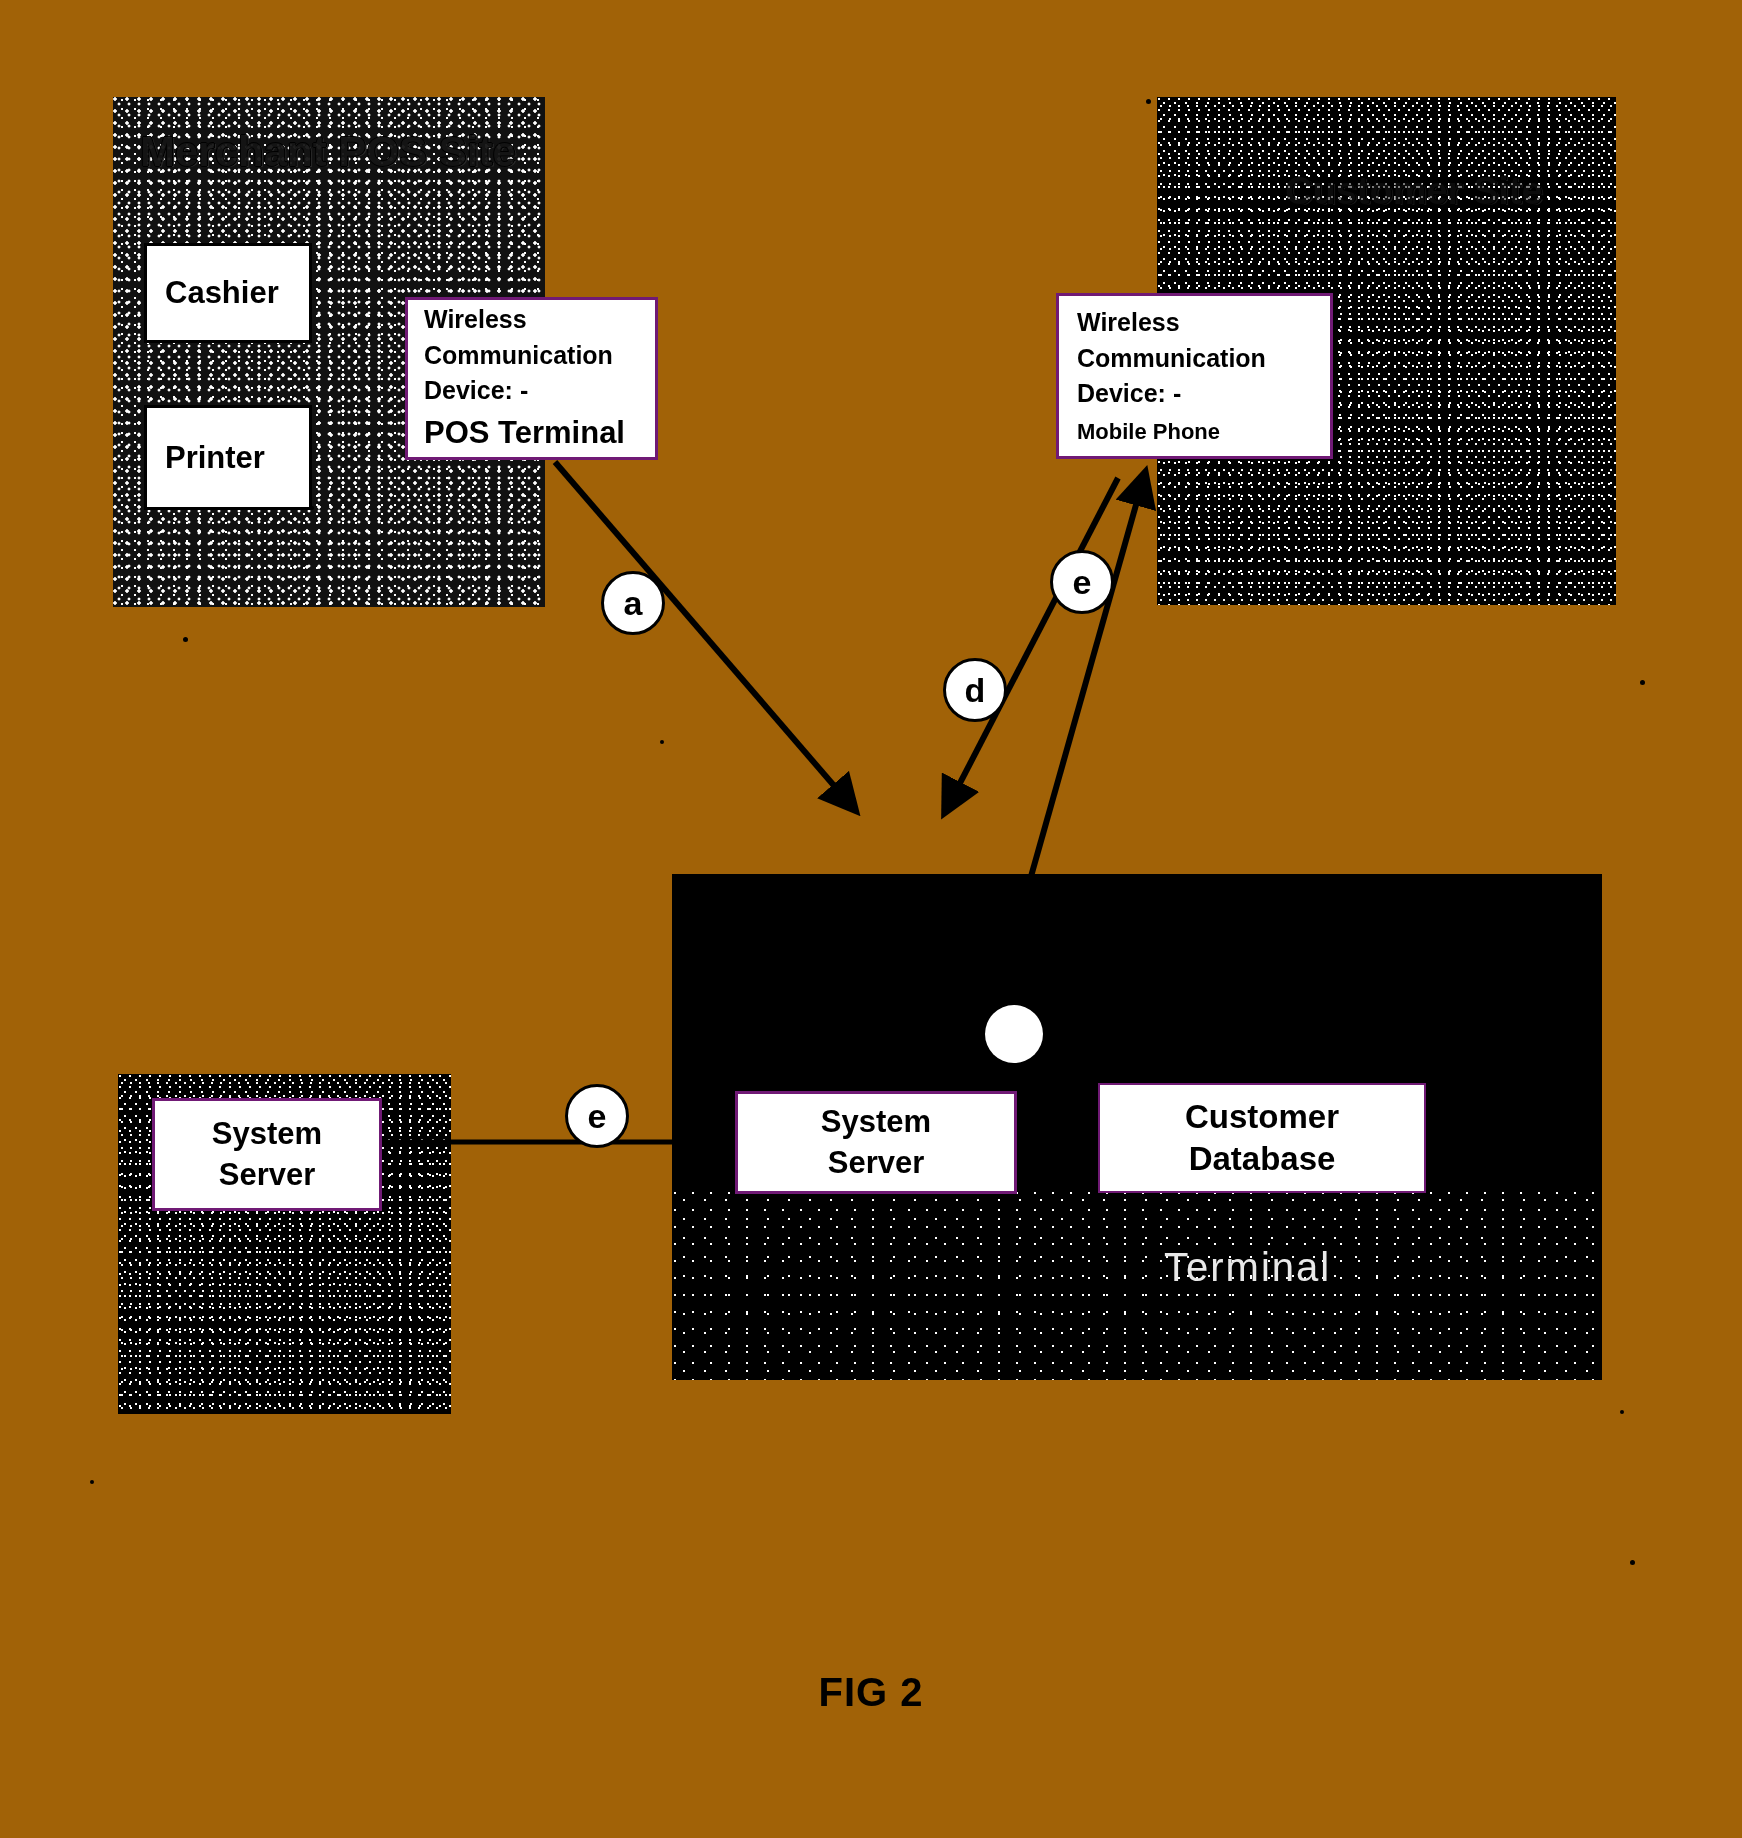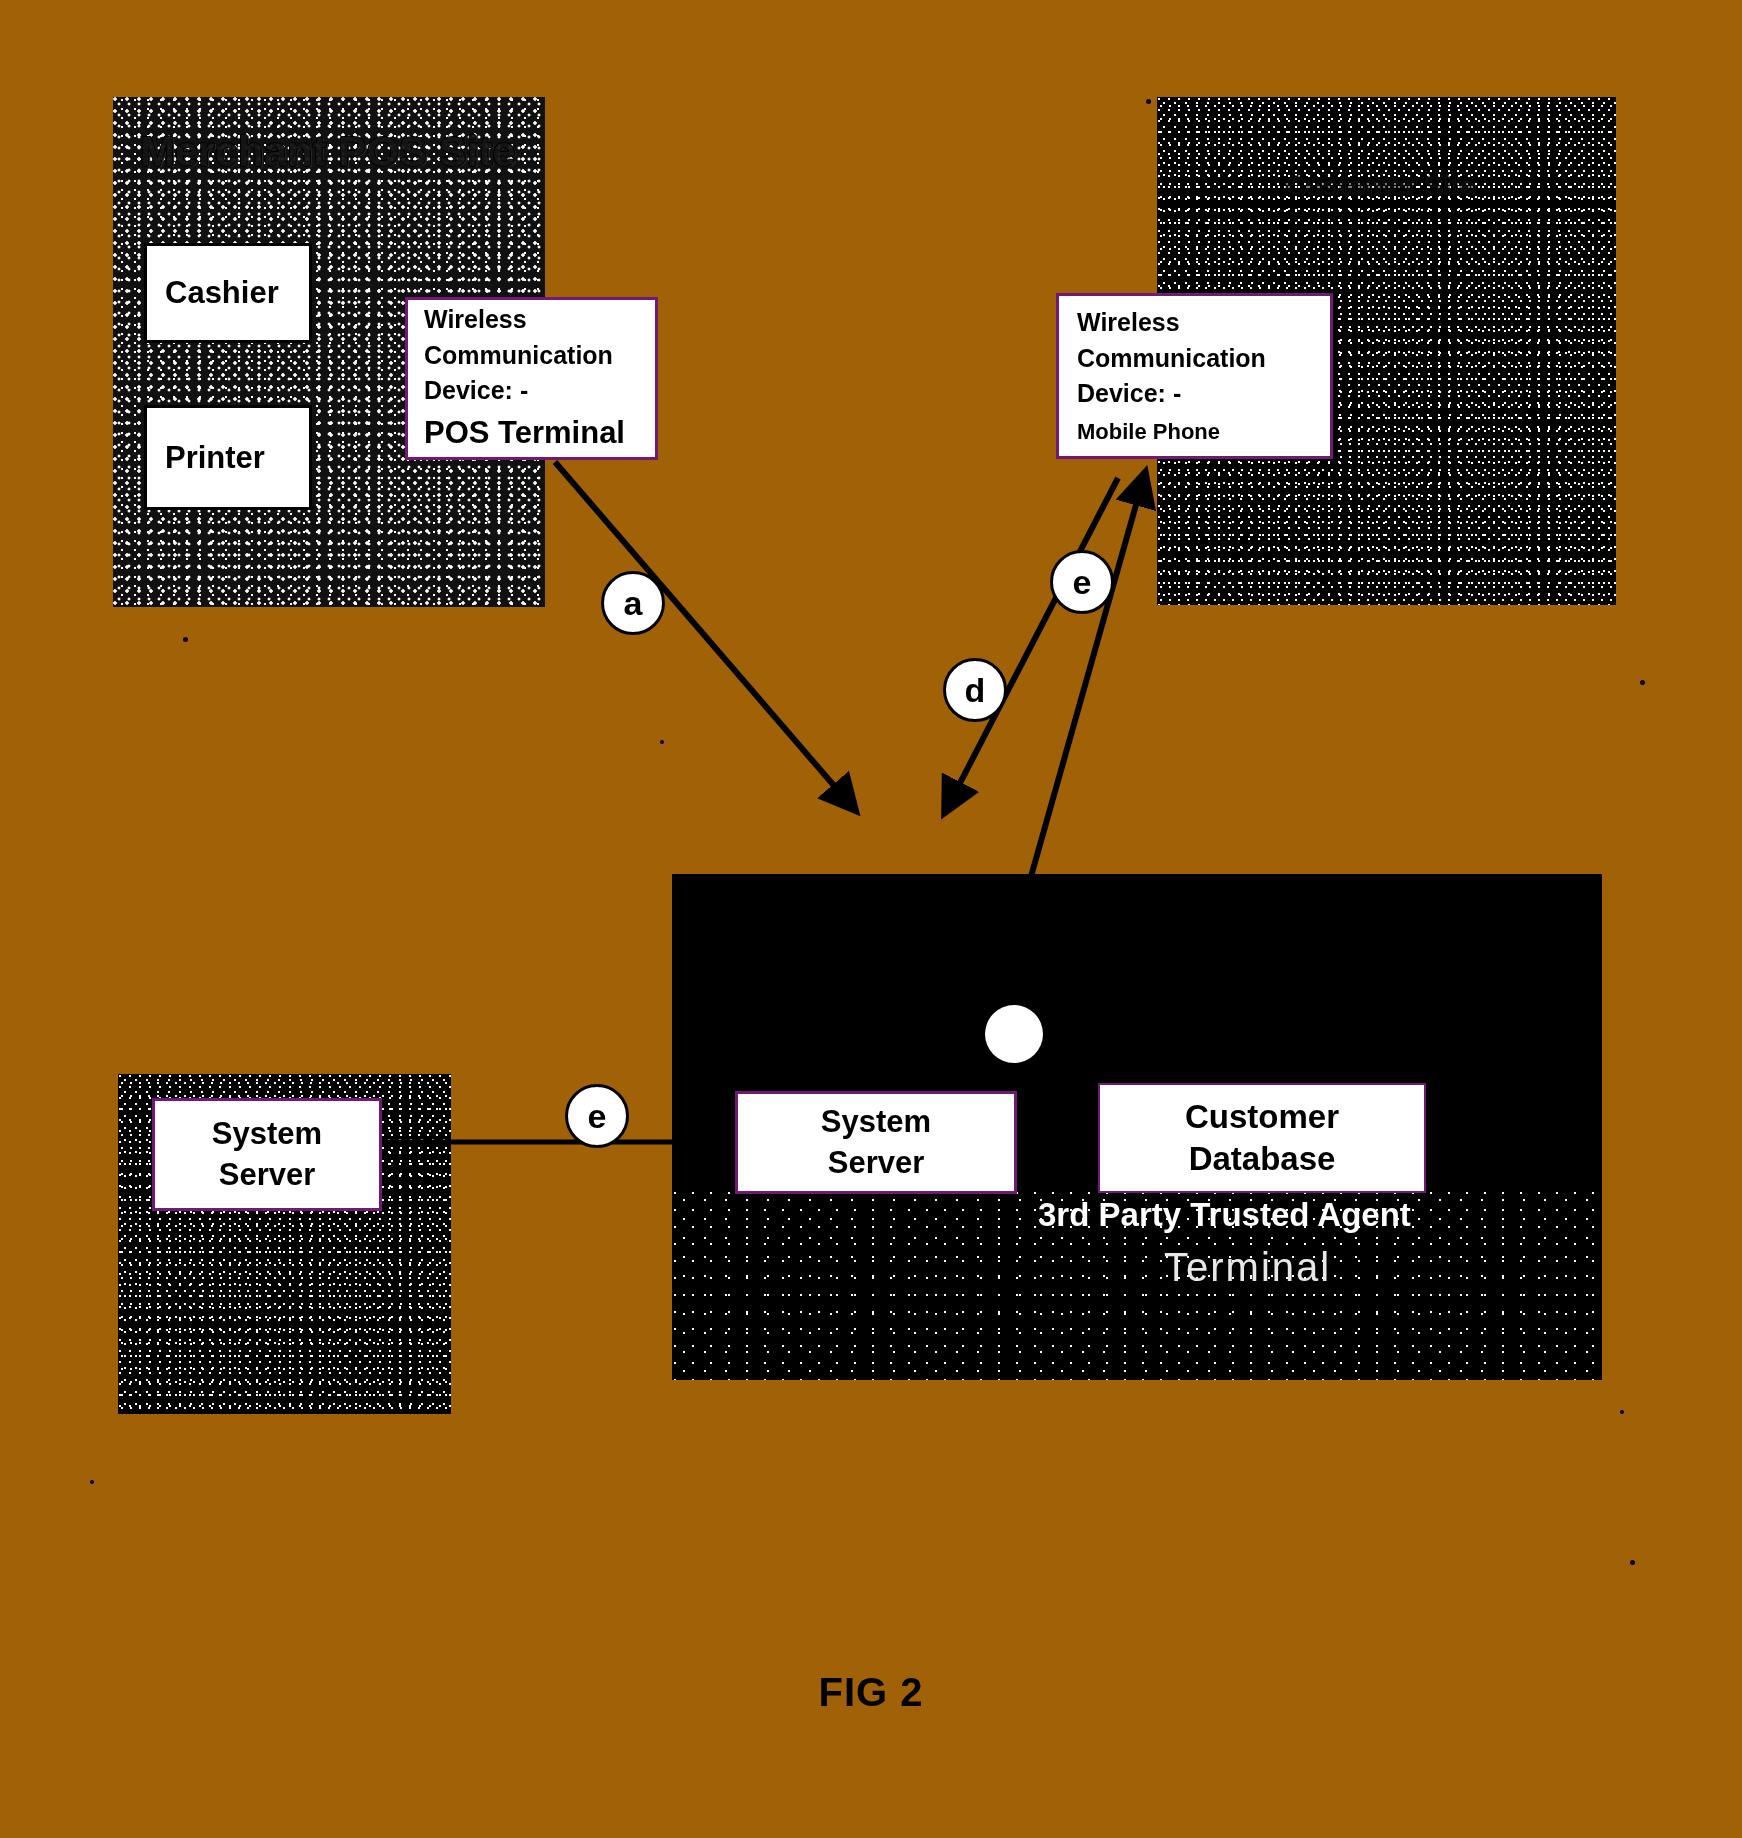--- a/index.html
+++ b/index.html
@@ -159,21 +159,21 @@
   <div class="node node-left plain" style="left:144px; top:405px; width:168px; height:105px; font-size:31px; padding-left:18px;">
     <span class="line">Printer</span>
   </div>
 
   <div class="node node-left plain" style="left:144px; top:243px; width:168px; height:100px; font-size:31px; padding-left:18px;">
     <span class="line">Cashier</span>
   </div>
 
   <div class="region dither-dark" style="left:1157px; top:97px; width:459px; height:508px;"></div>
 
-  <div class="region-title title-obscured" style="left:1285px; top:170px; font-size:28px; opacity:0.55;">Customer Site</div>
+  <div class="region-title title-obscured" style="left:1285px; top:170px; font-size:38px; opacity:0.55;">Customer Site</div>
 
   <div class="node node-left" style="left:405px; top:297px; width:253px; height:163px; font-size:25px; line-height:1.42; padding-left:16px;">
     <span class="line">Wireless</span>
     <span class="line">Communication</span>
     <span class="line">Device: -</span>
     <span class="line" style="font-size:31px; margin-top:2px;">POS Terminal</span>
   </div>
 
   <div class="node node-left" style="left:1056px; top:293px; width:277px; height:166px; font-size:25px; line-height:1.42; padding-left:18px;">
     <span class="line">Wireless</span>
@@ -191,21 +191,20 @@
   <div class="node node-center" style="left:735px; top:1091px; width:282px; height:103px; font-size:31px; line-height:1.3; z-index:30;">
     <span class="line">System</span>
     <span class="line">Server</span>
   </div>
 
   <div class="node node-center" style="left:1098px; top:1083px; width:328px; height:110px; font-size:33px; line-height:1.28; z-index:30; border-width:2px;">
     <span class="line">Customer</span>
     <span class="line">Database</span>
   </div>
 
-  <div class="region-title title-white" style="left:1038px; top:1196px; font-size:33px; z-index:31;">3rd Party Trusted Agent</div>
 
   <div class="region-title title-white-thin" style="left:1164px; top:1245px; font-size:40px; z-index:31; letter-spacing:2px;">Terminal</div>
 
   <div class="region dither-dark" style="left:118px; top:1074px; width:333px; height:340px;"></div>
 
   <div class="node node-center" style="left:152px; top:1098px; width:230px; height:113px; font-size:31px; line-height:1.3;">
     <span class="line">System</span>
     <span class="line">Server</span>
   </div>
 

